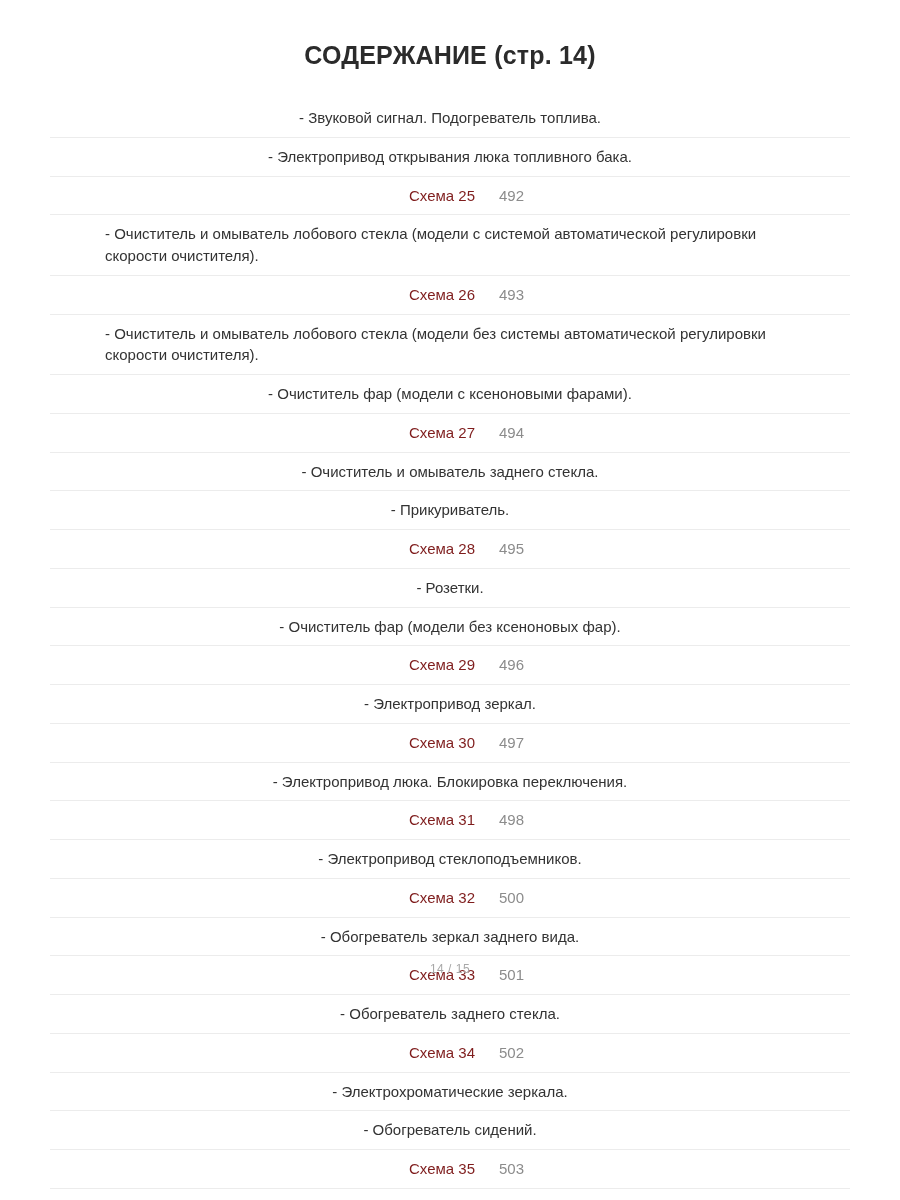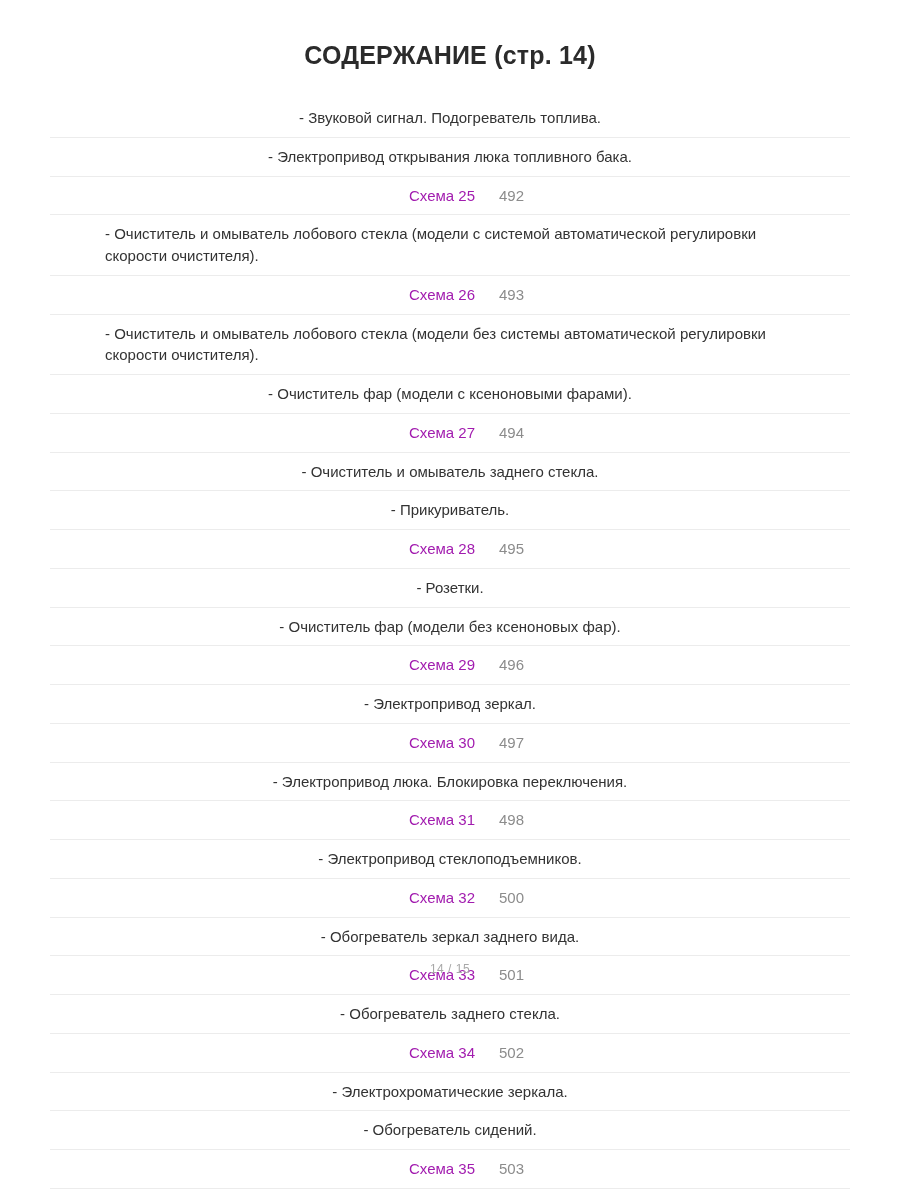--- a/index.html
+++ b/index.html
@@ -58,21 +58,21 @@
   }
   .toc-label {
     font-size: 15px;
     line-height: 1.45;
     color: #333333;
     max-width: 690px;
     flex: 0 1 auto;
     word-wrap: break-word;
   }
   .toc-row.is-section .toc-label {
-    color: #a21caf;
+    color: #7f1d1d;
     margin-left: 33px;
   }
   .toc-page {
     font-size: 15px;
     line-height: 1.45;
     color: #8c8c8c;
     flex: 0 0 auto;
     padding-left: 24px;
     text-align: right;
     white-space: nowrap;

